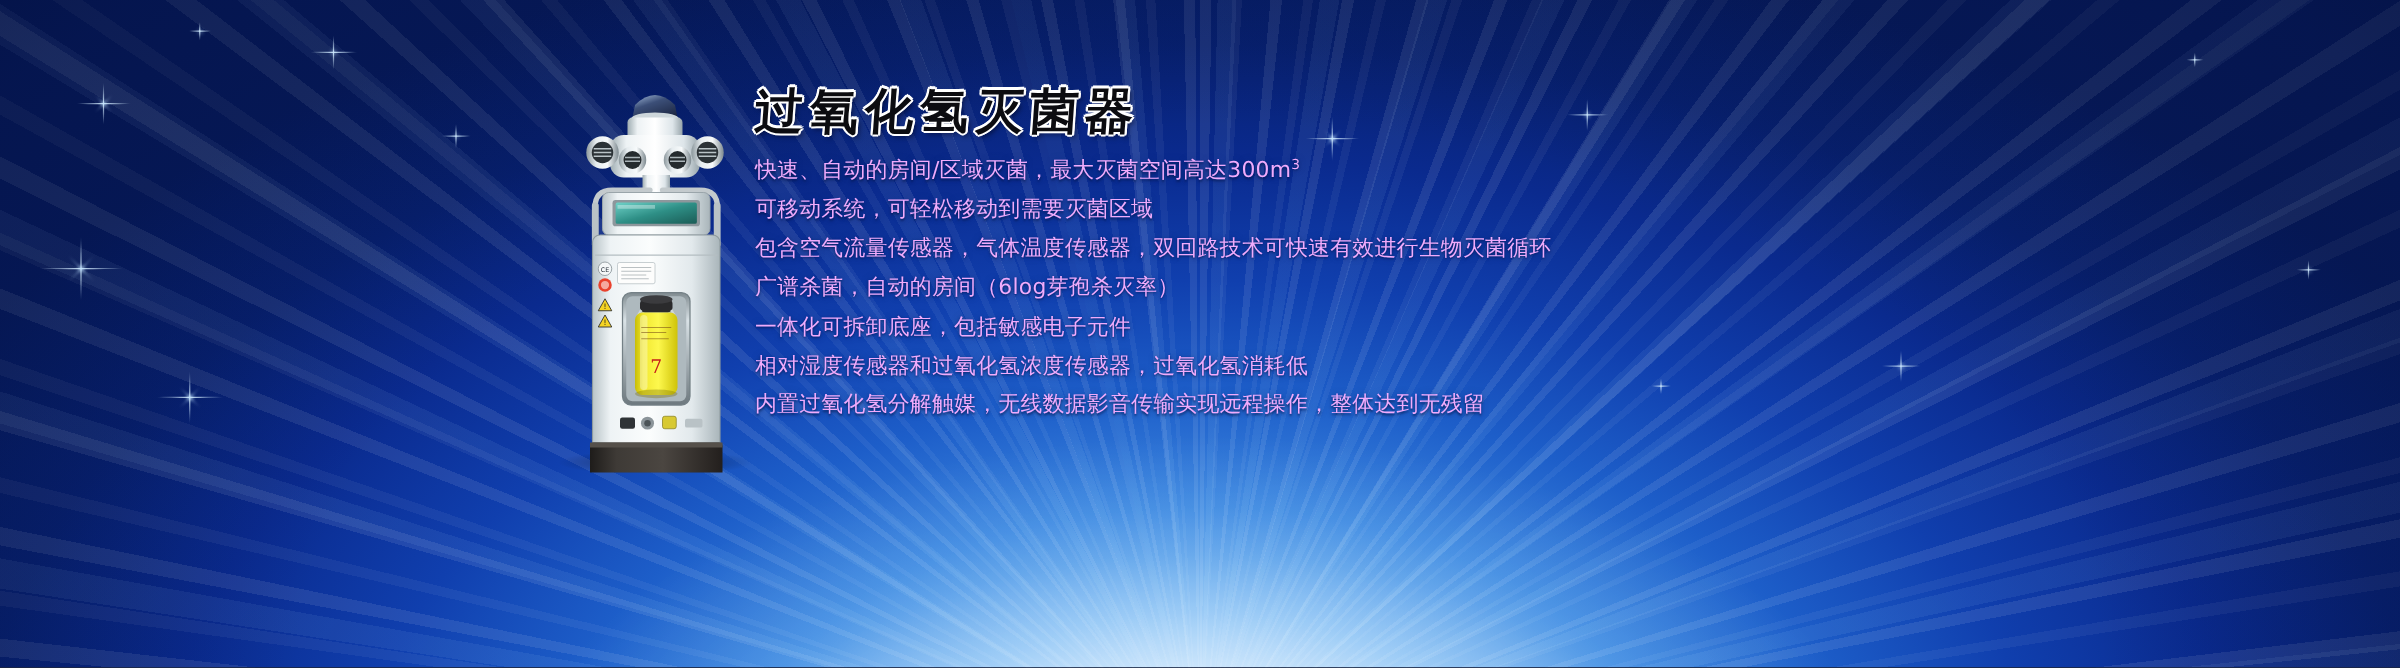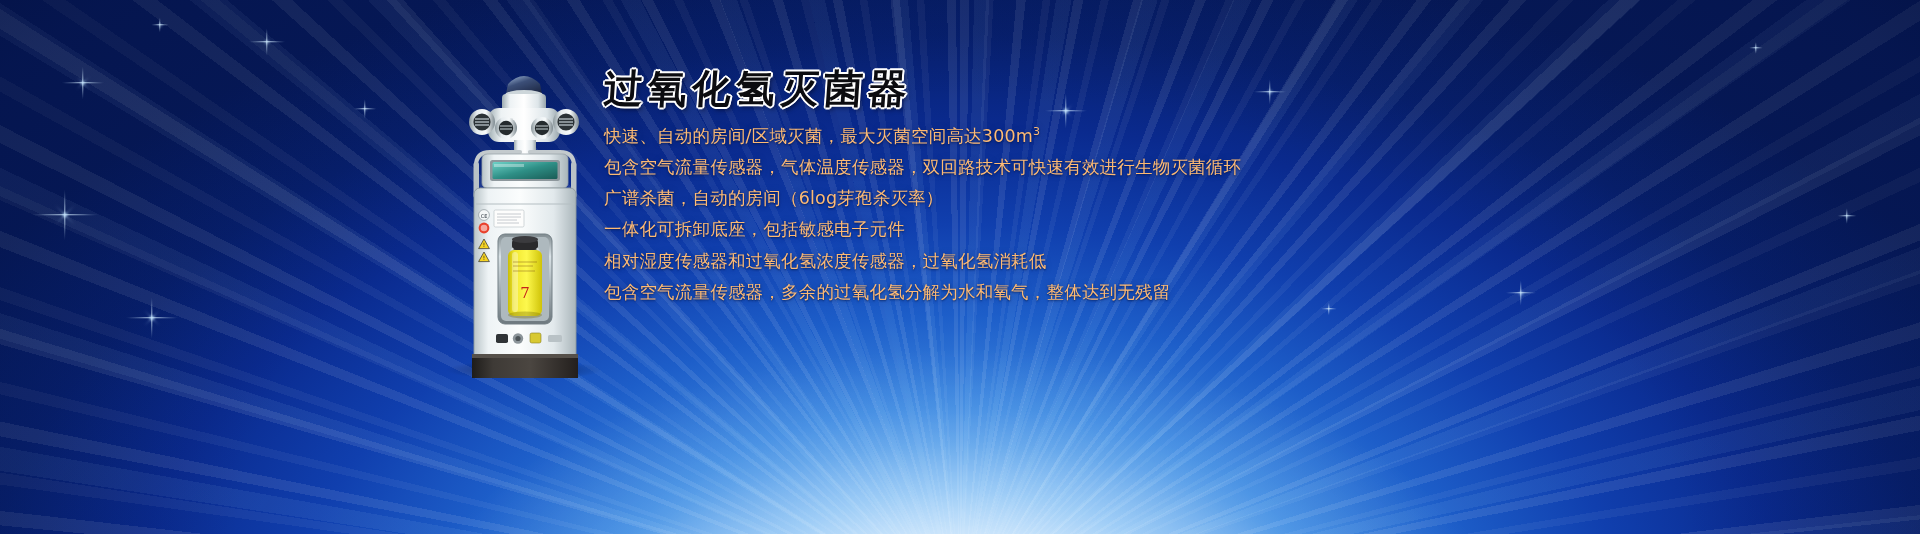--- a/index.html
+++ b/index.html
@@ -97,21 +97,21 @@
   }
 
   .bullets {
     position:absolute;
     left:604px; top:116px;
     width:700px;
   }
   .bullet {
     font-size:17.5px;
     line-height:31.2px;
-    color:#fdba74;
+    color:#f0abfc;
     white-space:nowrap;
     font-weight:400;
     text-shadow:0 1px 2px rgba(4,20,70,.75), 0 0 6px rgba(10,40,110,.45);
     letter-spacing:.2px;
   }
   .bullet sup { font-size:11px; vertical-align:super; }
 </style>
 </head>
 <body>
 
@@ -358,29 +358,32 @@
     </svg>
   </div>
 
   <div class="title">过氧化氢灭菌器</div>
 
   <div class="bullets">
     <div class="bullet">
       <span>快速、自动的房间/区域灭菌，最大灭菌空间高达300m</span><sup>3</sup>
     </div>
     <div class="bullet">
+      <span>可移动系统，可轻松移动到需要灭菌区域</span>
+    </div>
+    <div class="bullet">
       <span>包含空气流量传感器，气体温度传感器，双回路技术可快速有效进行生物灭菌循环</span>
     </div>
     <div class="bullet">
       <span>广谱杀菌，自动的房间（6log芽孢杀灭率）</span>
     </div>
     <div class="bullet">
       <span>一体化可拆卸底座，包括敏感电子元件</span>
     </div>
     <div class="bullet">
       <span>相对湿度传感器和过氧化氢浓度传感器，过氧化氢消耗低</span>
     </div>
     <div class="bullet">
-      <span>包含空气流量传感器，多余的过氧化氢分解为水和氧气，整体达到无残留</span>
+      <span>内置过氧化氢分解触媒，无线数据影音传输实现远程操作，整体达到无残留</span>
     </div>
   </div>
 
 </div>
 
 </body></html>

